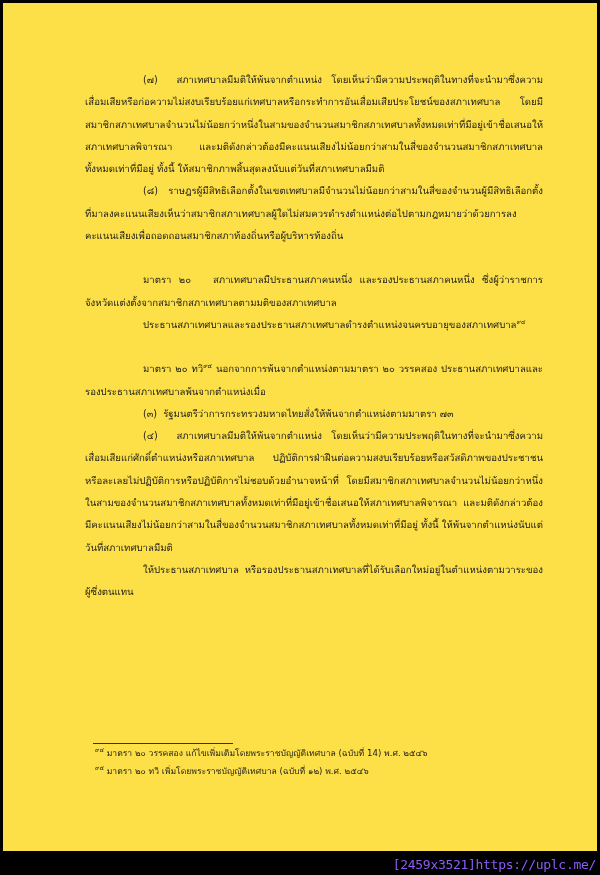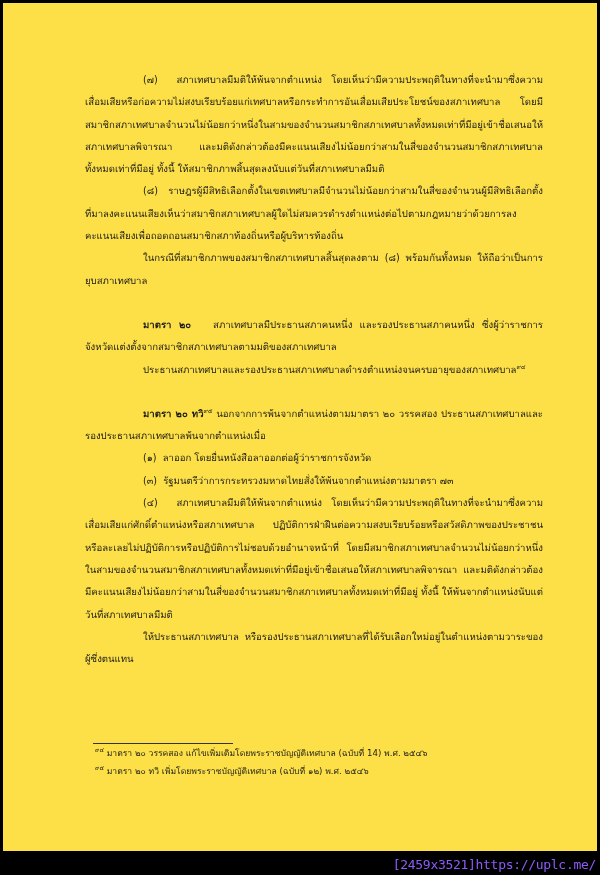--- a/index.html
+++ b/index.html
@@ -11,21 +11,21 @@
     position:absolute; left:3px; top:3px; width:594px; height:848px;
     background:#fde047; overflow:hidden;
   }
   .content {
     position:absolute; left:82px; top:66px; width:458px;
     color:#1a1a1a; font-size:9.6px; line-height:22.3px;
   }
   .p { margin:0; text-align:justify; text-align-last:left; }
   .indent { text-indent:58px; }
   .gap { height:22px; }
-  .bold { font-weight:bold;margin-top:36px; }
+  .bold { font-weight:normal;margin-top:36px; }
   sup.fn { font-size:6px; vertical-align:super; line-height:0; }
   .rule {
     position:absolute; left:90px; top:740px; width:140px; height:0;
     border-top:1px solid #333;
   }
   .footnotes {
     position:absolute; left:92px; top:742px; width:450px;
     font-size:8.6px; line-height:17.5px; color:#1a1a1a;
   }
   .footer {
@@ -34,31 +34,29 @@
     letter-spacing:-0.3px;
   }
 </style>
 </head>
 <body>
 
 <div class="page">
   <div class="content">
     <p class="p indent">(๗)&nbsp;&nbsp;สภาเทศบาลมีมติให้พ้นจากตำแหน่ง โดยเห็นว่ามีความประพฤติในทางที่จะนำมาซึ่งความเสื่อมเสียหรือก่อความไม่สงบเรียบร้อยแก่เทศบาลหรือกระทำการอันเสื่อมเสียประโยชน์ของสภาเทศบาล โดยมีสมาชิกสภาเทศบาลจำนวนไม่น้อยกว่าหนึ่งในสามของจำนวนสมาชิกสภาเทศบาลทั้งหมดเท่าที่มีอยู่เข้าชื่อเสนอให้สภาเทศบาลพิจารณา และมติดังกล่าวต้องมีคะแนนเสียงไม่น้อยกว่าสามในสี่ของจำนวนสมาชิกสภาเทศบาลทั้งหมดเท่าที่มีอยู่ ทั้งนี้ ให้สมาชิกภาพสิ้นสุดลงนับแต่วันที่สภาเทศบาลมีมติ</p>
     <p class="p indent">(๘)&nbsp;&nbsp;ราษฎรผู้มีสิทธิเลือกตั้งในเขตเทศบาลมีจำนวนไม่น้อยกว่าสามในสี่ของจำนวนผู้มีสิทธิเลือกตั้งที่มาลงคะแนนเสียงเห็นว่าสมาชิกสภาเทศบาลผู้ใดไม่สมควรดำรงตำแหน่งต่อไปตามกฎหมายว่าด้วยการลงคะแนนเสียงเพื่อถอดถอนสมาชิกสภาท้องถิ่นหรือผู้บริหารท้องถิ่น</p>
-    <p class="p indent">ในกรณีที่สมาชิกภาพของสมาชิกสภาเทศบาลสิ้นสุดลงตาม (๘) พร้อมกันทั้งหมด ให้ถือว่าเป็นการยุบสภาเทศบาล</p>
 
     <div class="gap"></div>
 
     <p class="p indent"><span class="bold">มาตรา ๒๐</span><span>&nbsp;&nbsp;&nbsp;สภาเทศบาลมีประธานสภาคนหนึ่ง และรองประธานสภาคนหนึ่ง ซึ่งผู้ว่าราชการจังหวัดแต่งตั้งจากสมาชิกสภาเทศบาลตามมติของสภาเทศบาล</span></p>
     <p class="p indent"><span>ประธานสภาเทศบาลและรองประธานสภาเทศบาลดำรงตำแหน่งจนครบอายุของสภาเทศบาล</span><sup class="fn">๙๔</sup></p>
 
     <div class="gap"></div>
 
     <p class="p indent"><span class="bold">มาตรา ๒๐ ทวิ</span><sup class="fn">๙๕</sup><span> นอกจากการพ้นจากตำแหน่งตามมาตรา ๒๐ วรรคสอง ประธานสภาเทศบาลและรองประธานสภาเทศบาลพ้นจากตำแหน่งเมื่อ</span></p>
-    <p class="p indent">(๑)&nbsp;&nbsp;ลาออก โดยยื่นหนังสือลาออกต่อผู้ว่าราชการจังหวัด</p>
     <p class="p indent">(๓)&nbsp;&nbsp;รัฐมนตรีว่าการกระทรวงมหาดไทยสั่งให้พ้นจากตำแหน่งตามมาตรา ๗๓</p>
     <p class="p indent">(๔)&nbsp;&nbsp;สภาเทศบาลมีมติให้พ้นจากตำแหน่ง โดยเห็นว่ามีความประพฤติในทางที่จะนำมาซึ่งความเสื่อมเสียแก่ศักดิ์ตำแหน่งหรือสภาเทศบาล ปฏิบัติการฝ่าฝืนต่อความสงบเรียบร้อยหรือสวัสดิภาพของประชาชนหรือละเลยไม่ปฏิบัติการหรือปฏิบัติการไม่ชอบด้วยอำนาจหน้าที่ โดยมีสมาชิกสภาเทศบาลจำนวนไม่น้อยกว่าหนึ่งในสามของจำนวนสมาชิกสภาเทศบาลทั้งหมดเท่าที่มีอยู่เข้าชื่อเสนอให้สภาเทศบาลพิจารณา และมติดังกล่าวต้องมีคะแนนเสียงไม่น้อยกว่าสามในสี่ของจำนวนสมาชิกสภาเทศบาลทั้งหมดเท่าที่มีอยู่ ทั้งนี้ ให้พ้นจากตำแหน่งนับแต่วันที่สภาเทศบาลมีมติ</p>
     <p class="p indent">ให้ประธานสภาเทศบาล หรือรองประธานสภาเทศบาลที่ได้รับเลือกใหม่อยู่ในตำแหน่งตามวาระของผู้ซึ่งตนแทน</p>
   </div>
 
   <div class="rule"></div>
   <div class="footnotes">
     <div><sup class="fn">๙๔</sup><span> มาตรา ๒๐ วรรคสอง แก้ไขเพิ่มเติมโดยพระราชบัญญัติเทศบาล (ฉบับที่ 14) พ.ศ. ๒๕๔๖</span></div>
     <div><sup class="fn">๙๕</sup><span> มาตรา ๒๐ ทวิ เพิ่มโดยพระราชบัญญัติเทศบาล (ฉบับที่ ๑๒) พ.ศ. ๒๕๔๖</span></div>
   </div>

